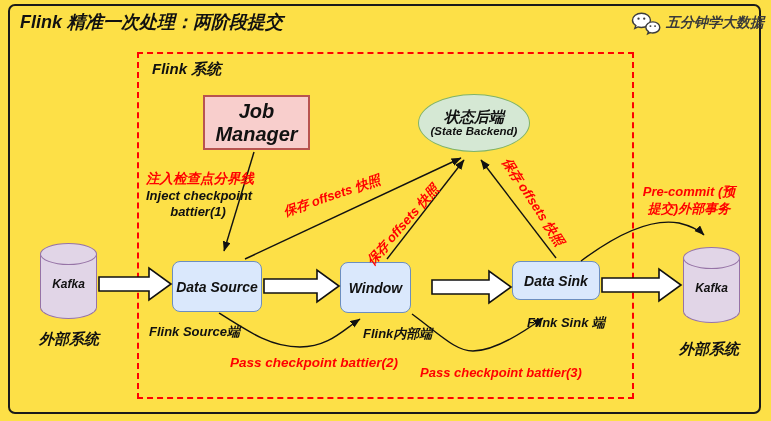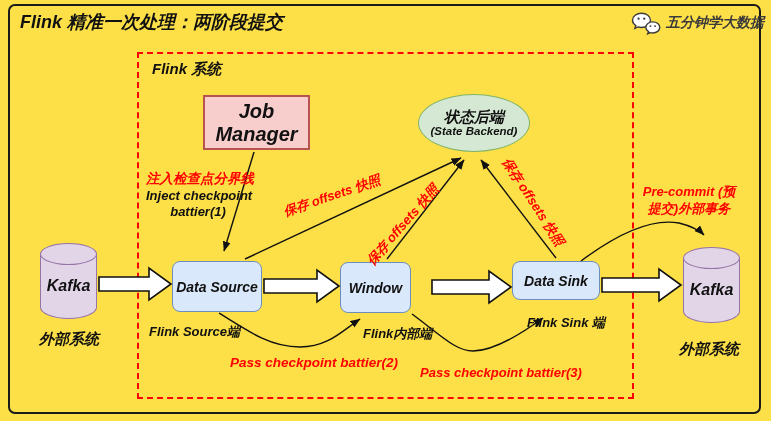--- a/index.html
+++ b/index.html
@@ -30,21 +30,21 @@
 
   .cylinder { position:absolute; width:57px; height:76px; z-index:1; }
   .kafka-left  { left:40px;  top:243px; }
   .kafka-right { left:683px; top:247px; }
   .cyl-body { position:absolute; left:0; top:11px; width:57px; height:65px; background:#e1d5e7;
               border:1.5px solid #9673a6; border-top:none;
               border-radius:0 0 29px 29px / 0 0 12px 12px; }
   .cyl-top { position:absolute; left:0; top:0; width:57px; height:22px; background:#e1d5e7;
              border:1.5px solid #9673a6; border-radius:50%; }
   .cyl-label { position:absolute; left:0; top:34px; width:57px; text-align:center;
-               font-size:16px; font-weight:bold; color:#111; }
+               font-size:12px; font-weight:bold; color:#111; }
 
   .overlay { position:absolute; left:0; top:0; z-index:2; pointer-events:none; }
 
   .lbl { position:absolute; z-index:3; font-weight:bold; color:#111; white-space:nowrap; }
   .red { color:#ff0000; }
   .external-left  { left:36px;  top:330px; width:66px; text-align:center; font-size:15px; }
   .external-right { left:676px; top:340px; width:66px; text-align:center; font-size:15px; }
   .flink-source   { left:149px; top:323px; font-size:13px; }
   .flink-internal { left:363px; top:325px; font-size:13px; }
   .flink-sink     { left:527px; top:314px; font-size:13px; }

